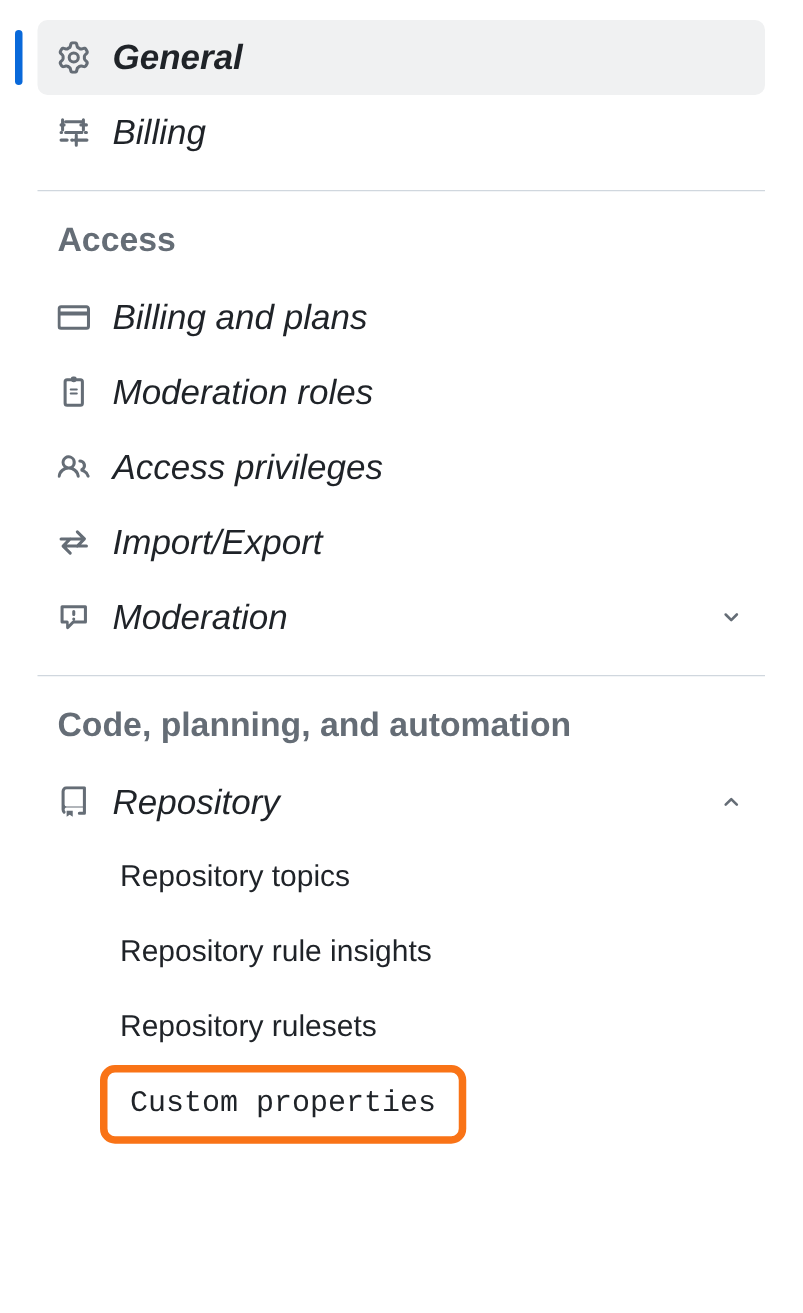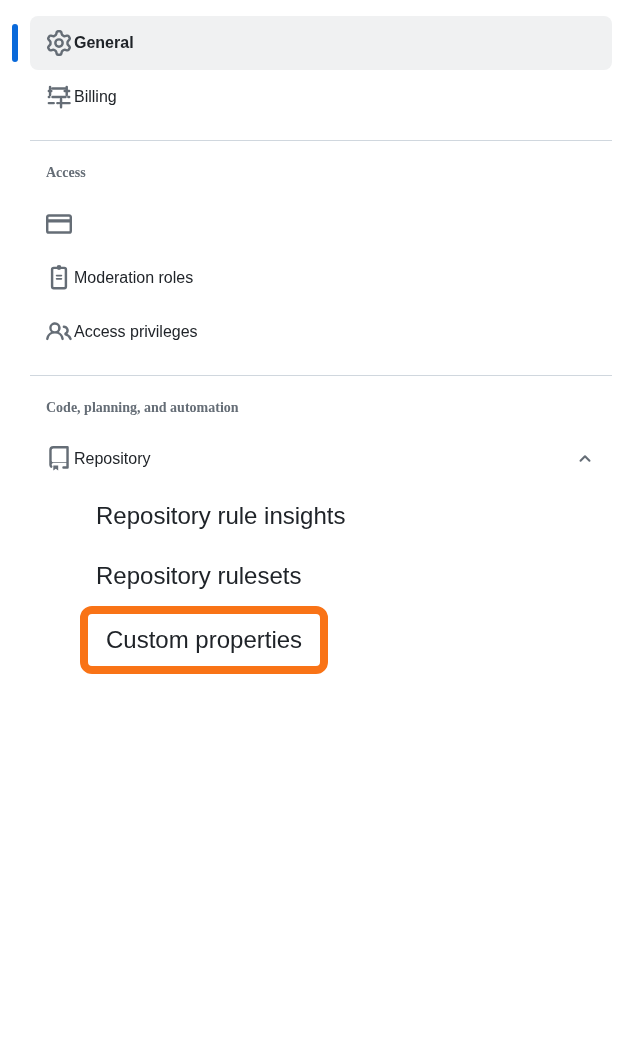--- a/index.html
+++ b/index.html
@@ -15,24 +15,25 @@
       padding: 16px 30px 16px 30px;
     }
     .nav-list {
       list-style: none;
     }
     .nav-item {
       display: flex;
       align-items: center;
       padding: 14px 16px;
       border-radius: 8px;
-      font-size: 16px;
+      font-size: 28px;
       cursor: pointer;
       position: relative;
-      gap: 2px;
+      gap: 18px;
+      font-style: italic;
     }
     .nav-item.active {
       background: #f0f1f2;
       font-weight: 600;
     }
     .nav-item.active::before {
       content: "";
       position: absolute;
       left: -18px;
       top: 8px;
@@ -51,25 +52,24 @@
     .icon svg {
       width: 100%;
       height: 100%;
     }
     .divider {
       height: 1px;
       background: #d0d7de;
       margin: 16px 0 24px 0;
     }
     .section-header {
-      font-size: 14px;
+      font-size: 27px;
       font-weight: 600;
       color: #656d76;
       padding: 0 16px 16px 16px;
-      font-family: Liberation Serif, serif;
     }
     .chevron-right {
       margin-left: auto;
       display: inline-flex;
       width: 22px;
       height: 22px;
       color: #656d76;
     }
     .chevron-right svg {
       width: 100%;
@@ -79,25 +79,26 @@
       list-style: none;
       padding-left: 50px;
     }
     .sub-item {
       padding: 16px 16px;
       font-size: 24px;
       cursor: pointer;
       border-radius: 8px;
     }
     .sub-item.highlighted {
-      border: 8px solid #f97316;
+      border: 6px solid #f97316;
       border-radius: 12px;
       padding: 12px 18px;
       display: inline-block;
       margin-left: 8px;
+      font-family: Liberation Mono, monospace;
     }
     .sub-wrapper.highlighted-wrapper {
       padding-left: 42px;
     }
   </style>
 </head>
 <body>
 
 <ul class="nav-list">
   <li class="nav-item active">
@@ -122,36 +123,58 @@
 <div class="divider"></div>
 
 <div class="section-header">Access</div>
 <ul class="nav-list">
   <li class="nav-item">
     <span class="icon">
       <svg viewBox="0 0 16 16" fill="currentColor">
           <path d="M0 3.75C0 2.784.784 2 1.75 2h12.5c.966 0 1.75.784 1.75 1.75v8.5A1.75 1.75 0 0 1 14.25 14H1.75A1.75 1.75 0 0 1 0 12.25Zm1.75-.25a.25.25 0 0 0-.25.25V5h13V3.75a.25.25 0 0 0-.25-.25ZM1.5 12.25c0 .138.112.25.25.25h12.5a.25.25 0 0 0 .25-.25V7h-13Z"></path>
         </svg>
     </span>
+    <span>Billing and plans</span>
   </li>
   <li class="nav-item">
     <span class="icon">
       <svg viewBox="0 0 16 16" fill="currentColor">
           <path d="M3 2.75A1.75 1.75 0 0 1 4.75 1h1.5a.75.75 0 0 1 0 1.5h-1.5a.25.25 0 0 0-.25.25v10.5c0 .138.112.25.25.25h6.5a.25.25 0 0 0 .25-.25V2.75a.25.25 0 0 0-.25-.25h-1.5a.75.75 0 0 1 0-1.5h1.5A1.75 1.75 0 0 1 13 2.75v10.5A1.75 1.75 0 0 1 11.25 15h-6.5A1.75 1.75 0 0 1 3 13.25ZM8 0a1.5 1.5 0 1 1 0 3 1.5 1.5 0 0 1 0-3Zm-2 6.5a.5.5 0 0 1 .5-.5h3a.5.5 0 0 1 0 1h-3a.5.5 0 0 1-.5-.5Zm0 2a.5.5 0 0 1 .5-.5h3a.5.5 0 0 1 0 1h-3a.5.5 0 0 1-.5-.5Z"></path>
         </svg>
     </span>
     <span>Moderation roles</span>
   </li>
   <li class="nav-item">
     <span class="icon">
       <svg viewBox="0 0 16 16" fill="currentColor">
           <path d="M2 5.5a3.5 3.5 0 1 1 5.898 2.549 5.508 5.508 0 0 1 3.034 4.084.75.75 0 1 1-1.482.235 4 4 0 0 0-7.9 0 .75.75 0 0 1-1.482-.236A5.507 5.507 0 0 1 3.102 8.05 3.493 3.493 0 0 1 2 5.5ZM11 4a3.001 3.001 0 0 1 2.22 5.018 5.01 5.01 0 0 1 2.56 3.012.749.749 0 0 1-.885.954.752.752 0 0 1-.549-.514 3.507 3.507 0 0 0-2.522-2.372.75.75 0 0 1-.574-.73v-.352a.75.75 0 0 1 .416-.672A1.5 1.5 0 0 0 11 5.5.75.75 0 0 1 11 4Zm-5.5-.5a2 2 0 1 0-.001 3.999A2 2 0 0 0 5.5 3.5Z"></path>
         </svg>
     </span>
     <span>Access privileges</span>
+  </li>
+  <li class="nav-item">
+    <span class="icon">
+      <svg viewBox="0 0 16 16" fill="currentColor">
+          <path d="M1.75 5.5h9.69L9.22 3.28a.75.75 0 0 1 1.06-1.06l3.5 3.5a.75.75 0 0 1 0 1.06l-3.5 3.5a.75.75 0 1 1-1.06-1.06L11.44 7H1.75a.75.75 0 0 1 0-1.5Zm12.5 5h-9.69l2.22 2.22a.75.75 0 1 1-1.06 1.06l-3.5-3.5a.75.75 0 0 1 0-1.06l3.5-3.5a.75.75 0 1 1 1.06 1.06L4.56 9h9.69a.75.75 0 0 1 0 1.5Z"></path>
+        </svg>
+    </span>
+    <span>Import/Export</span>
+  </li>
+  <li class="nav-item">
+    <span class="icon">
+      <svg viewBox="0 0 16 16" fill="currentColor">
+          <path d="M1.5 2.75A.75.75 0 0 1 2.25 2h11.5a.75.75 0 0 1 .75.75v7.5a.75.75 0 0 1-.75.75H8.061l-2.574 2.573A.75.75 0 0 1 4.25 13v-2h-2a.75.75 0 0 1-.75-.75Zm1.5.75v6h1.75a.75.75 0 0 1 .75.75v1.19l1.72-1.72a.75.75 0 0 1 .53-.22H13v-6ZM7.25 5a.75.75 0 0 1 1.5 0v1.5a.75.75 0 0 1-1.5 0Zm.75 3a.75.75 0 1 1 0 1.5.75.75 0 0 1 0-1.5Z"></path>
+        </svg>
+    </span>
+    <span>Moderation</span>
+    <span class="chevron-right">
+      <svg viewBox="0 0 16 16" fill="currentColor">
+          <path d="M4.22 5.72a.75.75 0 0 1 1.06 0L8 8.44l2.72-2.72a.75.75 0 1 1 1.06 1.06l-3.25 3.25a.75.75 0 0 1-1.06 0L4.22 6.78a.75.75 0 0 1 0-1.06Z"></path>
+        </svg>
+    </span>
   </li>
 </ul>
 
 <div class="divider"></div>
 
 <div class="section-header">Code, planning, and automation</div>
 <ul class="nav-list">
   <li class="nav-item">
     <span class="icon">
       <svg viewBox="0 0 16 16" fill="currentColor">
@@ -160,20 +183,23 @@
     </span>
     <span>Repository</span>
     <span class="chevron-right">
       <svg viewBox="0 0 16 16" fill="currentColor">
           <path d="M11.78 9.78a.75.75 0 0 1-1.06 0L8 7.06 5.28 9.78a.75.75 0 0 1-1.06-1.06l3.25-3.25a.75.75 0 0 1 1.06 0l3.25 3.25a.75.75 0 0 1 0 1.06Z"></path>
         </svg>
     </span>
   </li>
 </ul>
 <ul class="sub-list">
+  <li class="sub-item">
+    <span>Repository topics</span>
+  </li>
   <li class="sub-item">
     <span>Repository rule insights</span>
   </li>
   <li class="sub-item">
     <span>Repository rulesets</span>
   </li>
 </ul>
 <div class="sub-wrapper highlighted-wrapper">
   <div class="sub-item highlighted">
     <span>Custom properties</span>

